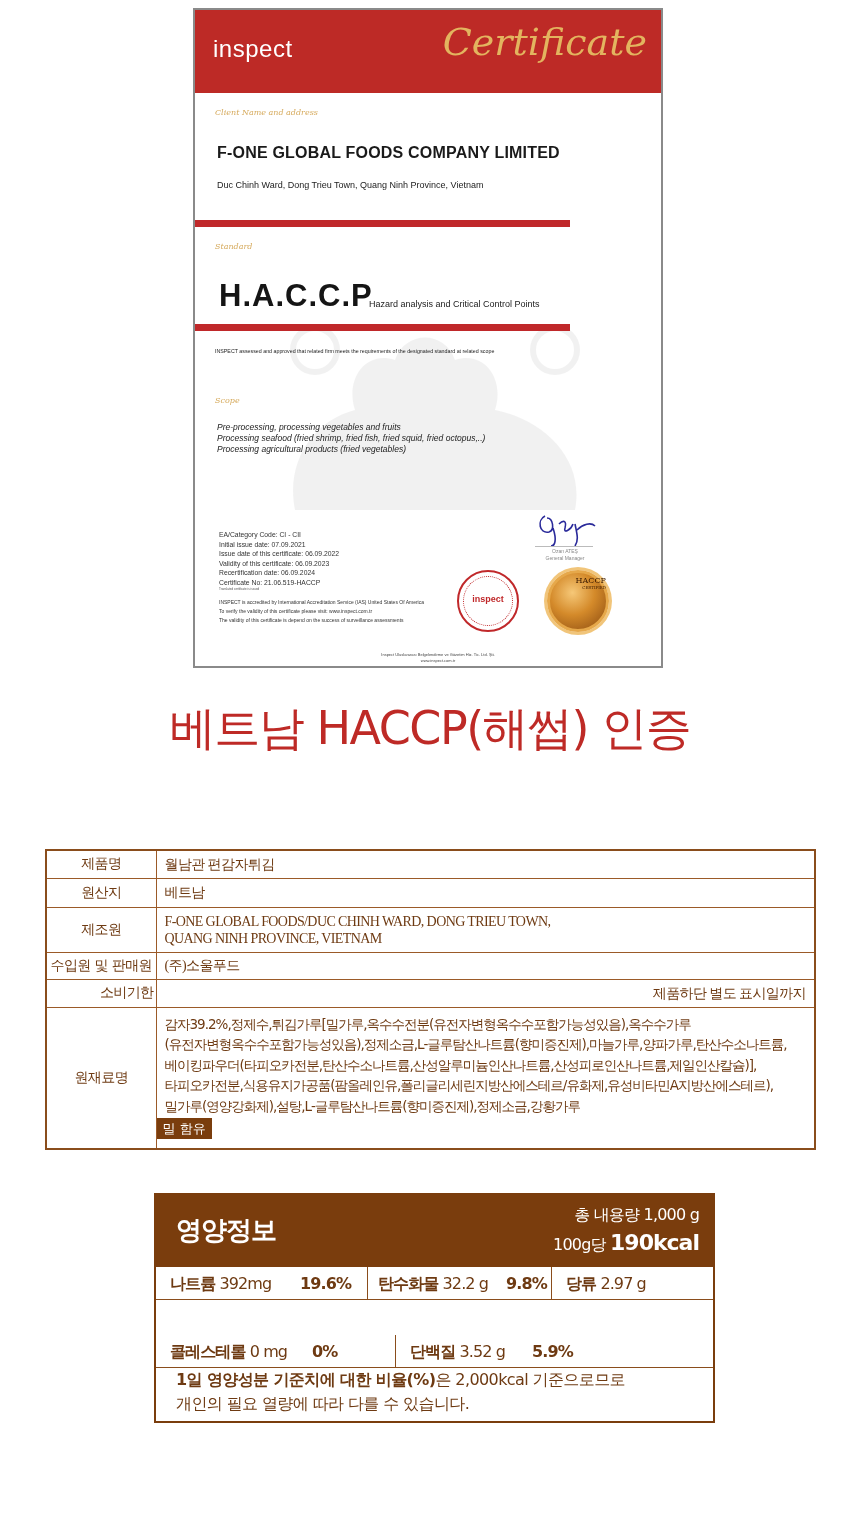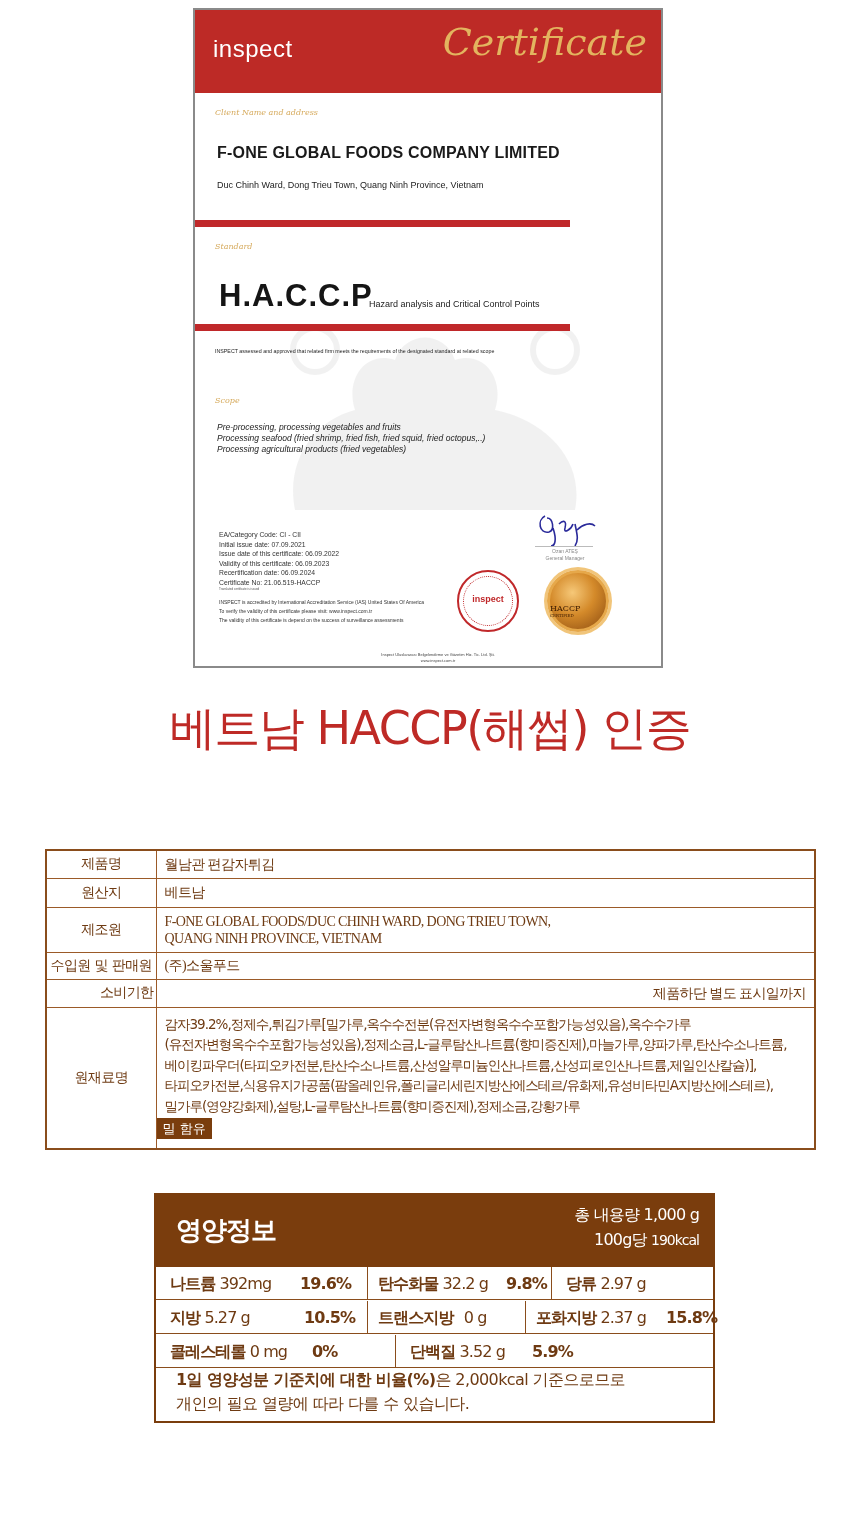--- a/index.html
+++ b/index.html
@@ -85,21 +85,21 @@
   .cert-seal-red-text {
     position: absolute; left: 0; top: 22px; width: 100%; text-align: center;
     font-family: "Liberation Sans", sans-serif; font-size: 9px; color: #c0282a; font-weight: bold;
   }
   .cert-seal-gold {
     position: absolute; left: 352px; top: 560px; width: 62px; height: 62px; border-radius: 50%;
     background: radial-gradient(circle at 40% 35%, #f6c878 0%, #d48a2a 45%, #8a4a10 100%);
     border: 3px solid #e6a84a; box-shadow: 0 0 0 3px #f1c57a;
   }
   .cert-seal-gold-text {
-    position: absolute; left: 0; top: 32px; width: 100%; text-align: left;
+    position: absolute; left: 0; top: 4px; width: 100%; text-align: right;
     font-family: "DejaVu Serif", serif; font-size: 8px; color: #3a1a00; line-height: 8px;
   }
   .cert-seal-gold-text span { display: block; font-size: 4px; line-height: 6px; }
 
   
   .heading {
     position: absolute; left: 0; top: 698px; width: 860px; text-align: center;
     font-family: "DejaVu Sans", sans-serif; font-size: 46px; color: #be2a26; letter-spacing: -1.5px;
   }
 
@@ -138,21 +138,21 @@
   }
   .nutri-title {
     position: absolute; left: 20px; top: 18px; font-size: 26px; font-weight: bold; letter-spacing: -1px;
   }
   .nutri-total {
     position: absolute; right: 14px; top: 10px; font-size: 16px; letter-spacing: -0.8px; text-align: right;
   }
   .nutri-per {
     position: absolute; right: 14px; top: 35px; font-size: 16px; letter-spacing: -0.8px; text-align: right;
   }
-  .nutri-per b { font-size: 14px; font-weight: normal; letter-spacing: -1px; }
+  .nutri-per b { font-size: 22px; font-weight: bold; letter-spacing: -1px; }
   .nutri-row {
     position: absolute; left: 0; width: 100%; border-bottom: 1px solid #8a4d1c; height: 33px;
   }
   .nutri-cell {
     position: absolute; top: 0; height: 33px; border-right: 1px solid #8a4d1c;
     color: #6e3a12; font-size: 16px; line-height: 33px; white-space: nowrap; letter-spacing: -0.9px;
   }
   .nutri-cell:last-child { border-right: none; }
   .nutri-cell .nm { font-weight: bold; }
   .nutri-cell .pct { font-weight: bold; position: absolute; }
@@ -292,36 +292,20 @@
       <span style="padding-left:10px" class="nm">탄수화물</span>
       <span>32.2 g</span>
       <span class="pct" style="left:138px">9.8%</span>
     </div>
     <div class="nutri-cell" style="left:396px;width:161px;">
       <span style="padding-left:14px" class="nm">당류</span>
       <span>2.97 g</span>
     </div>
   </div>
 
-  <div class="nutri-row" style="top:106px">
-    <div class="nutri-cell" style="left:0;width:212px;">
-      <span style="padding-left:14px" class="nm">지방</span>
-      <span>5.27 g</span>
-      <span class="pct" style="left:148px">10.5%</span>
-    </div>
-    <div class="nutri-cell" style="left:212px;width:158px;">
-      <span style="padding-left:10px" class="nm">트랜스지방</span>
-      <span style="padding-left:6px">0 g</span>
-    </div>
-    <div class="nutri-cell" style="left:370px;width:187px;">
-      <span style="padding-left:10px" class="nm">포화지방</span>
-      <span>2.37 g</span>
-      <span class="pct" style="left:140px">15.8%</span>
-    </div>
-  </div>
 
   <div class="nutri-row" style="top:140px">
     <div class="nutri-cell" style="left:0;width:240px;">
       <span style="padding-left:14px" class="nm">콜레스테롤</span>
       <span>0 mg</span>
       <span class="pct" style="left:156px">0%</span>
     </div>
     <div class="nutri-cell" style="left:240px;width:317px;">
       <span style="padding-left:14px" class="nm">단백질</span>
       <span>3.52 g</span>

